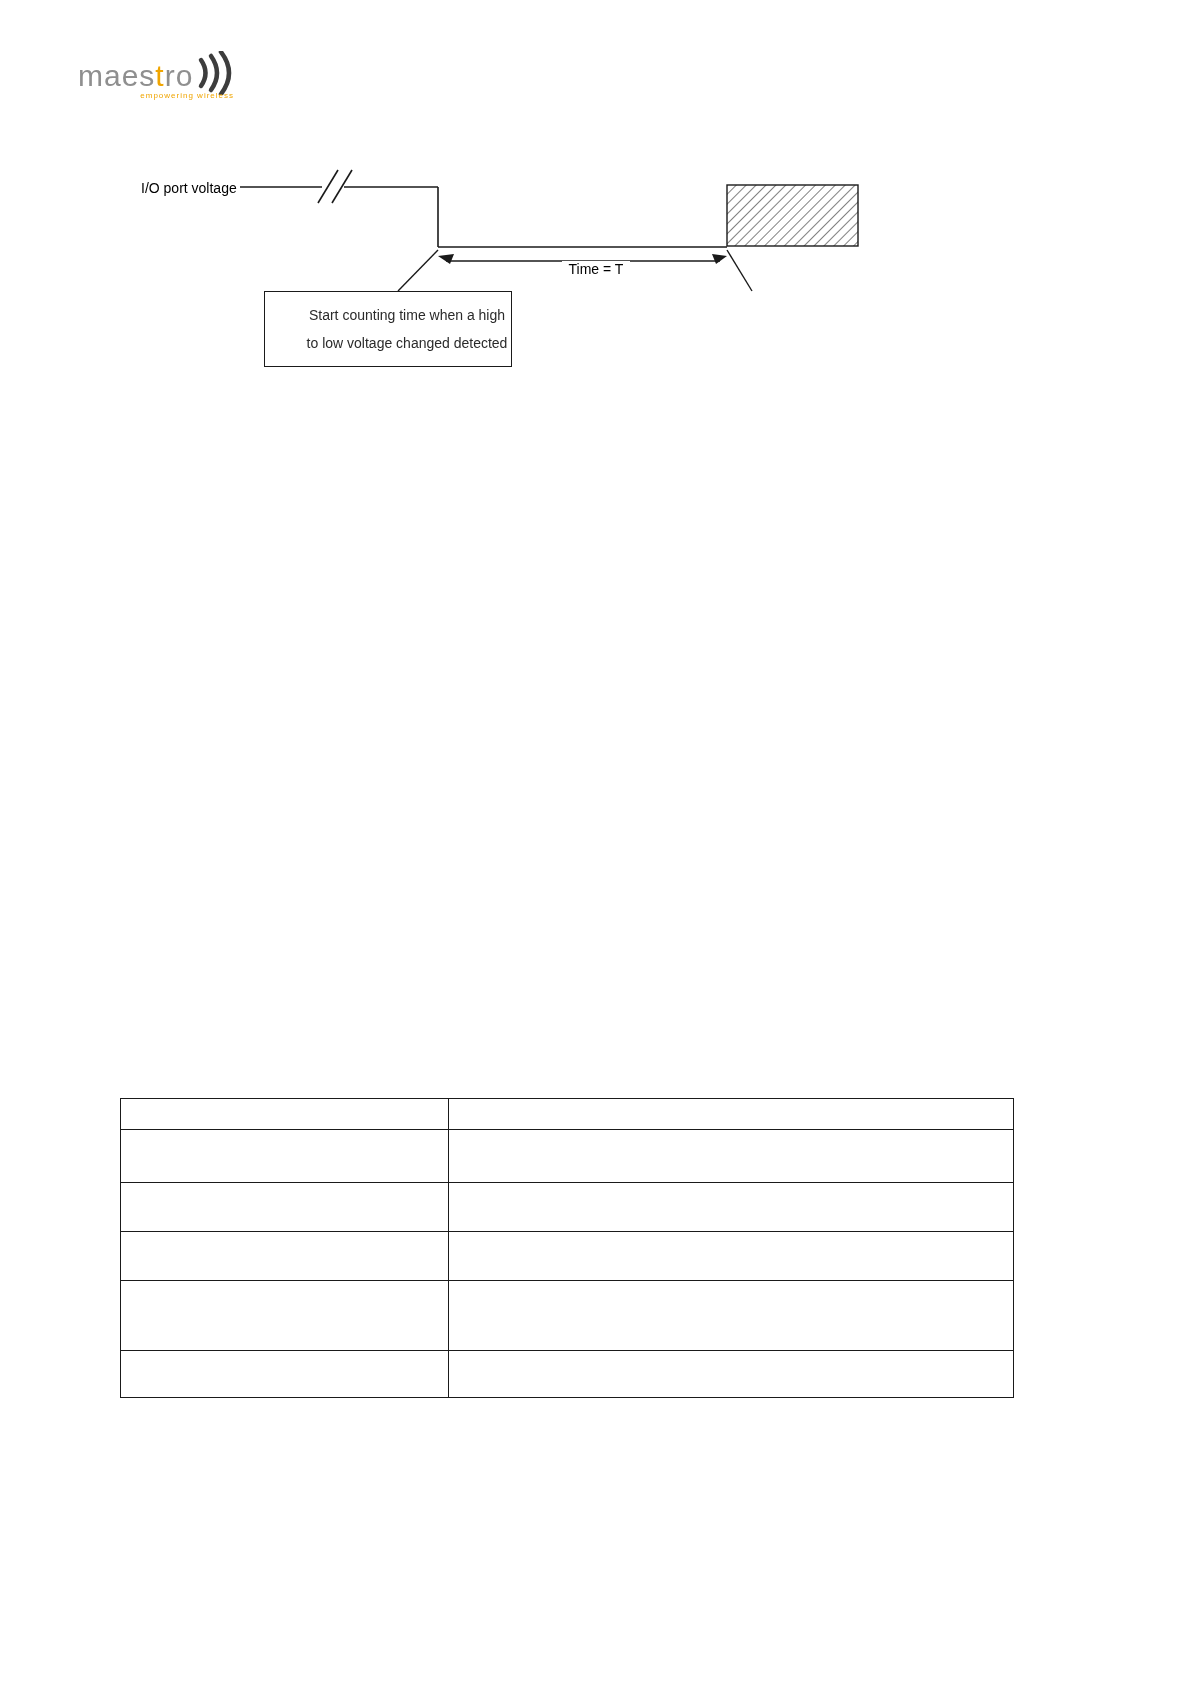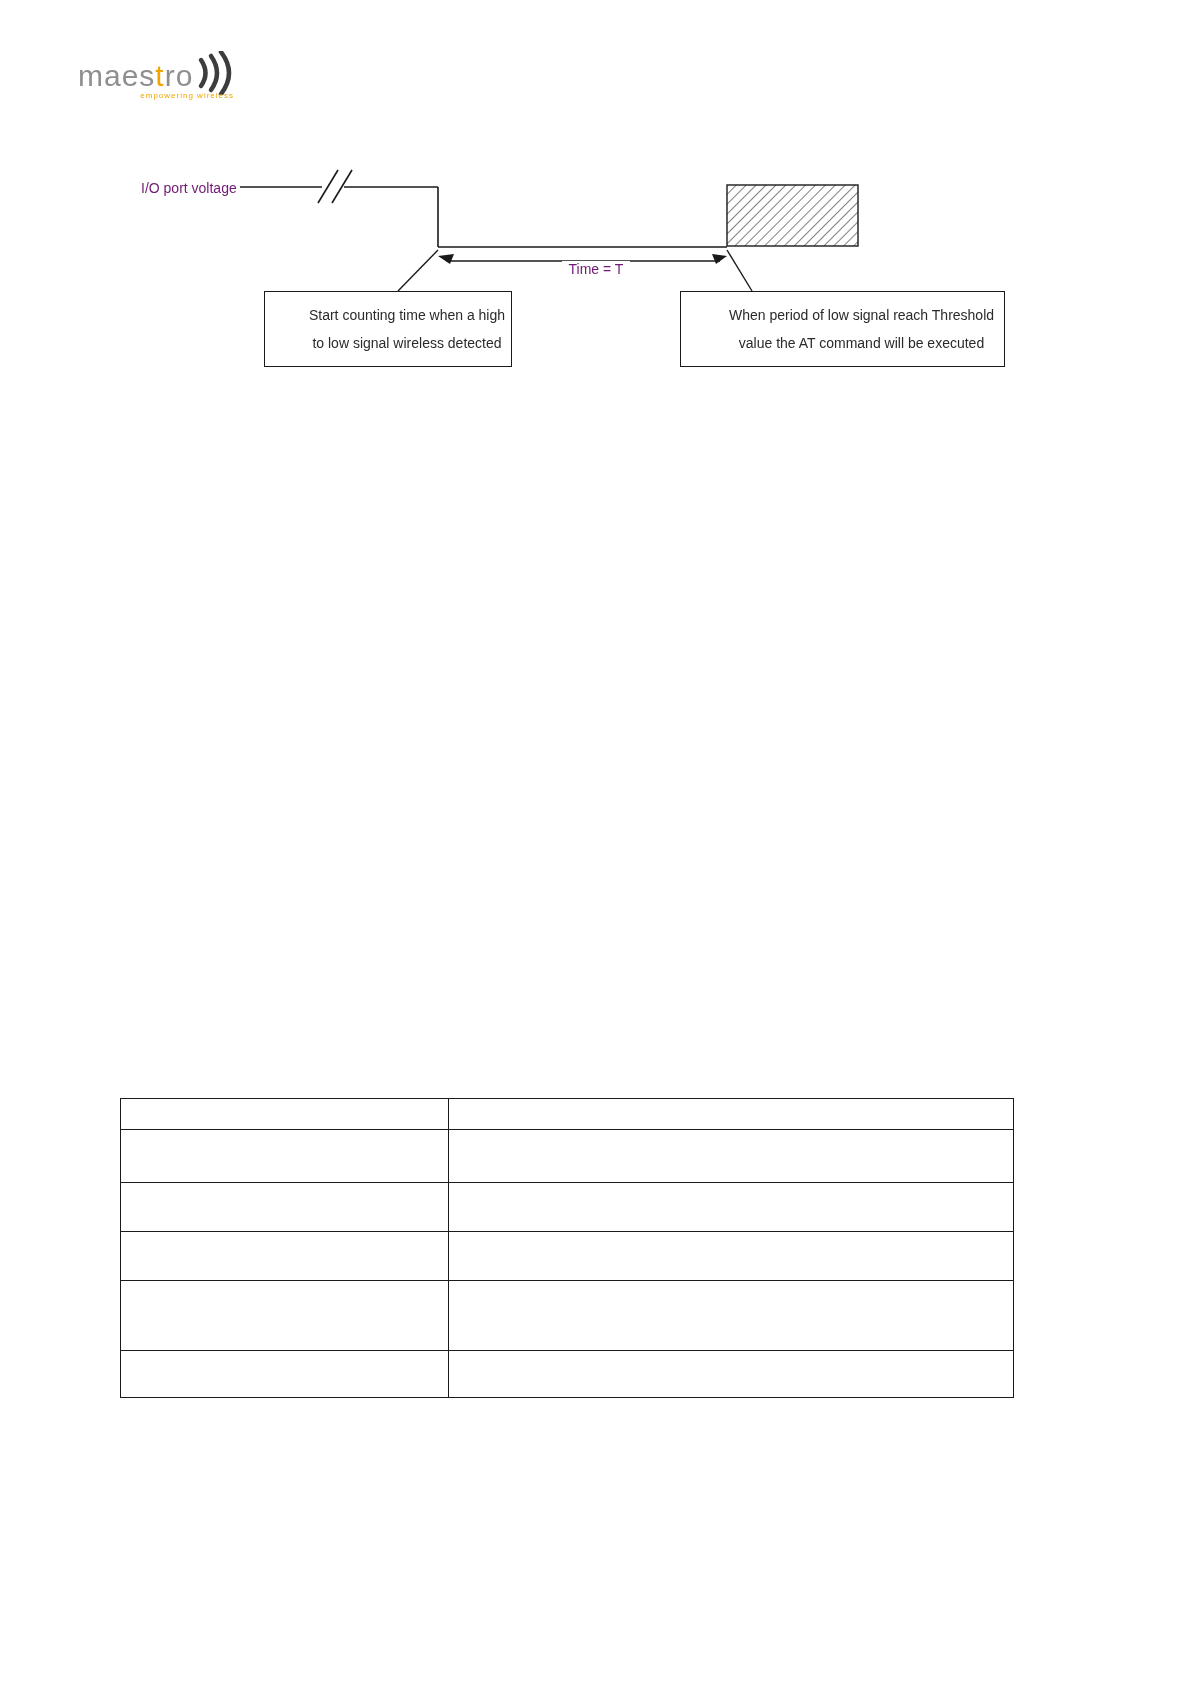--- a/index.html
+++ b/index.html
@@ -50,21 +50,21 @@
 
   
   .diagram-svg {
     position: absolute;
     left: 0;
     top: 0;
   }
   .diagram-label {
     position: absolute;
     font-size: 14px;
-    color: #701a75;
+    color: #000000;
     white-space: nowrap;
   }
   .io-label {
     left: 141px;
     top: 180px;
   }
   .time-label {
     left: 562px;
     top: 261px;
     width: 62px;
@@ -168,25 +168,21 @@
 
     <line x1="438" y1="250" x2="398" y2="291" stroke="#1a1a1a" stroke-width="1.4"></line>
     <line x1="727" y1="250" x2="752" y2="291" stroke="#1a1a1a" stroke-width="1.4"></line>
   </svg>
 
   <div class="diagram-label io-label">I/O port voltage</div>
   <div class="diagram-label time-label">Time = T</div>
 
   <div class="callout callout-left">
     <div class="line">Start counting time when a high</div>
-    <div class="line">to low signal wireless detected</div>
-  </div>
-  <div class="callout callout-right">
-    <div class="line">When period of low signal reach Threshold</div>
-    <div class="line">value the AT command will be executed</div>
+    <div class="line">to low voltage changed detected</div>
   </div>
 
   <table class="data-table">
     <tbody>
         <tr class="r0">
       <td class="col-a"></td>
       <td class="col-b"></td>
     </tr>
     <tr class="r1">
       <td class="col-a"></td>

